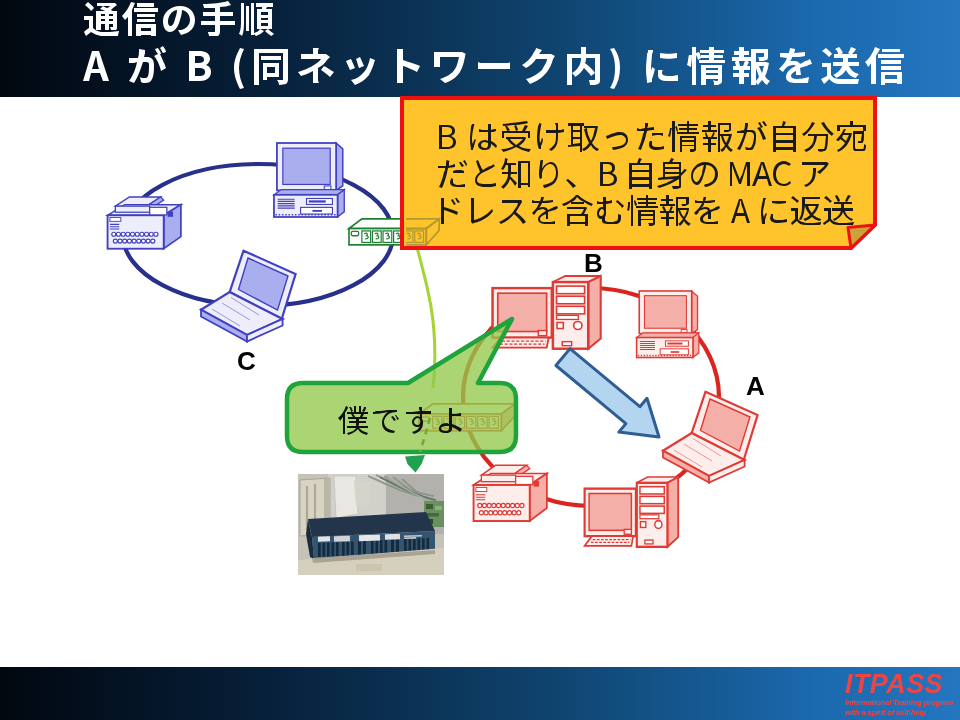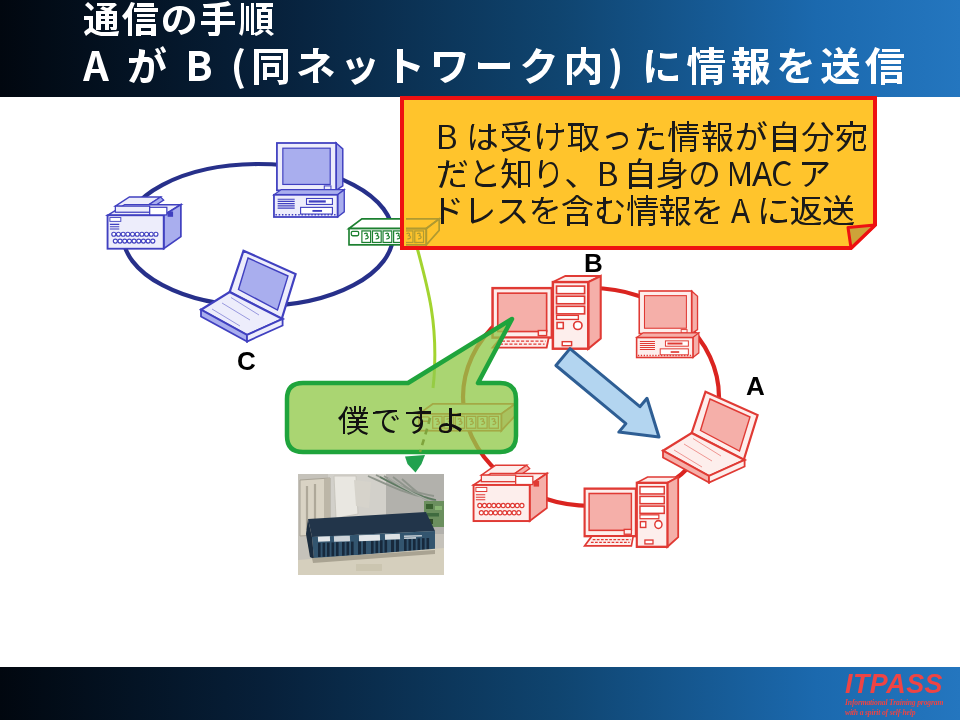--- a/index.html
+++ b/index.html
@@ -11,21 +11,21 @@
   .c-red   { --ln:#E03A34; --pale:#FDEEEC; --mid:#F5AFA9; --hf:#fff; --hs:#F5AFA9; }
   .c-green { --ln:#1C8030; --pale:#EFF7EE; --mid:#CDE6CB; --hf:#fff; --hs:#CDE6CB; }
   .c-olive { --ln:#B09A31; --pale:transparent; --mid:transparent; --hf:transparent; --hs:transparent; }
   .node-label { position:absolute; font-weight:bold; font-size:26px; color:#000;
                  font-family:"Liberation Sans", sans-serif; line-height:1; }
   .ghost { position:absolute; color:transparent; white-space:nowrap; z-index:5;
             font-family:"Liberation Sans", sans-serif; pointer-events:none; }
   #footer-logo { position:absolute; left:845px; top:670px; color:#ef4444;
                   font-style:italic; z-index:4; }
   #footer-logo .big { font-size:28px; font-weight:bold; letter-spacing:0.5px; line-height:1; display:block; transform:scaleX(0.96); transform-origin:left; }
-  #footer-logo .small { white-space:nowrap; font-size:7.6px; font-weight:bold; display:block; line-height:1.32; letter-spacing:-0.15px; text-align:left;font-family:Liberation Serif, serif; }
+  #footer-logo .small { white-space:nowrap; font-size:7.6px; font-weight:bold; display:block; line-height:1.32; letter-spacing:-0.15px; text-align:left; }
 </style>
 </head>
 <body>
 
 <div id="stage">
 <svg width="960" height="720" viewBox="0 0 960 720">
       <defs>
 <linearGradient id="gBan" x1="0" y1="0" x2="1" y2="0">
 <stop offset="0" stop-color="#01070F"></stop>
           <stop offset="0.28" stop-color="#07203A"></stop>

